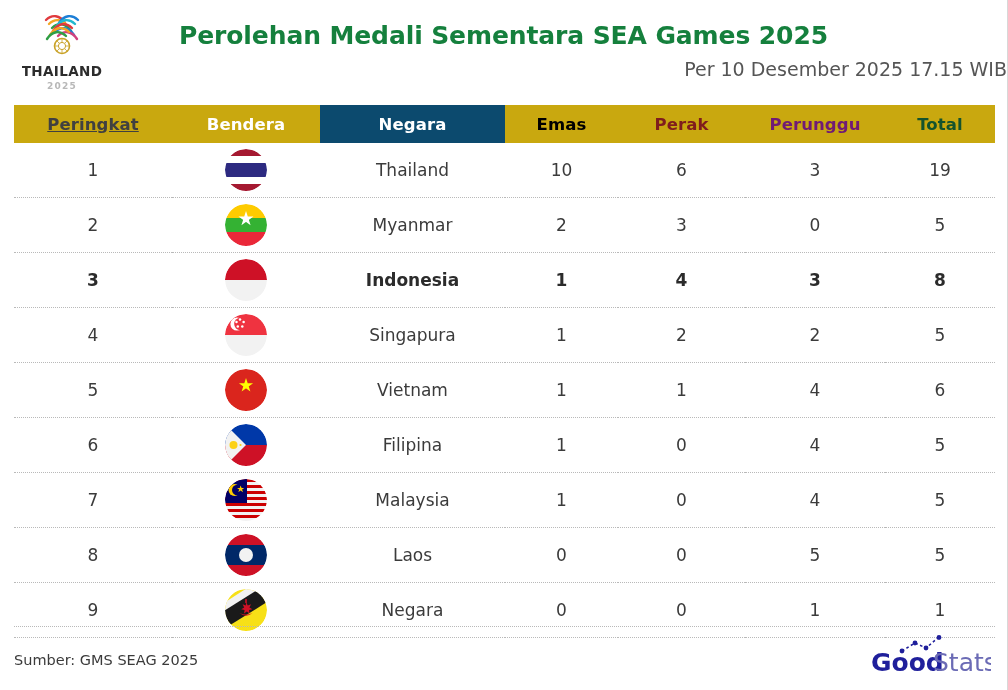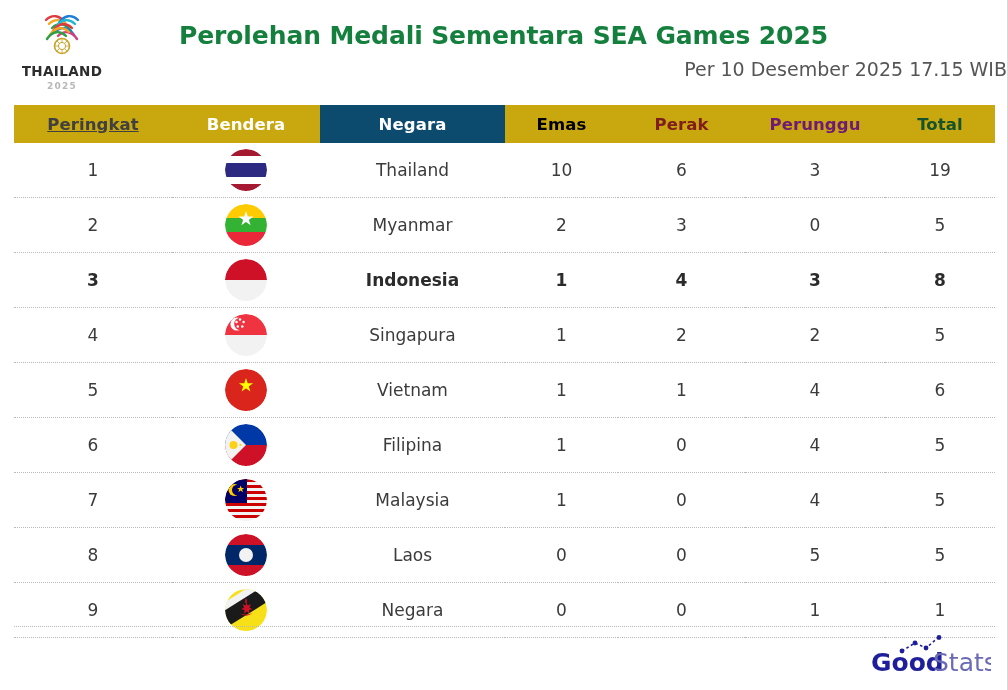--- a/index.html
+++ b/index.html
@@ -422,20 +422,21 @@
             <td>0</td>
             <td>0</td>
             <td>1</td>
             <td>1</td>
           </tr>
         </tbody>
     </table>
   </div>
 
   <div class="footer">
+    <div class="source">Sumber: GMS SEAG 2025</div>
     <div class="brand">
       <svg width="122" height="46" viewBox="0 0 122 46" xmlns="http://www.w3.org/2000/svg">
         <g stroke="#1f1f9b" stroke-width="1.6" fill="none" stroke-dasharray="2.6 2.6">
           <path d="M33,16 L46,8 L57,13 L70,2"></path>
         </g>
         <g fill="#1f1f9b">
           <circle cx="33" cy="16" r="2.4"></circle>
             <circle cx="46" cy="8" r="2.4"></circle>
           <circle cx="57" cy="13" r="2.4"></circle>
             <circle cx="70" cy="2.5" r="2.4"></circle>

